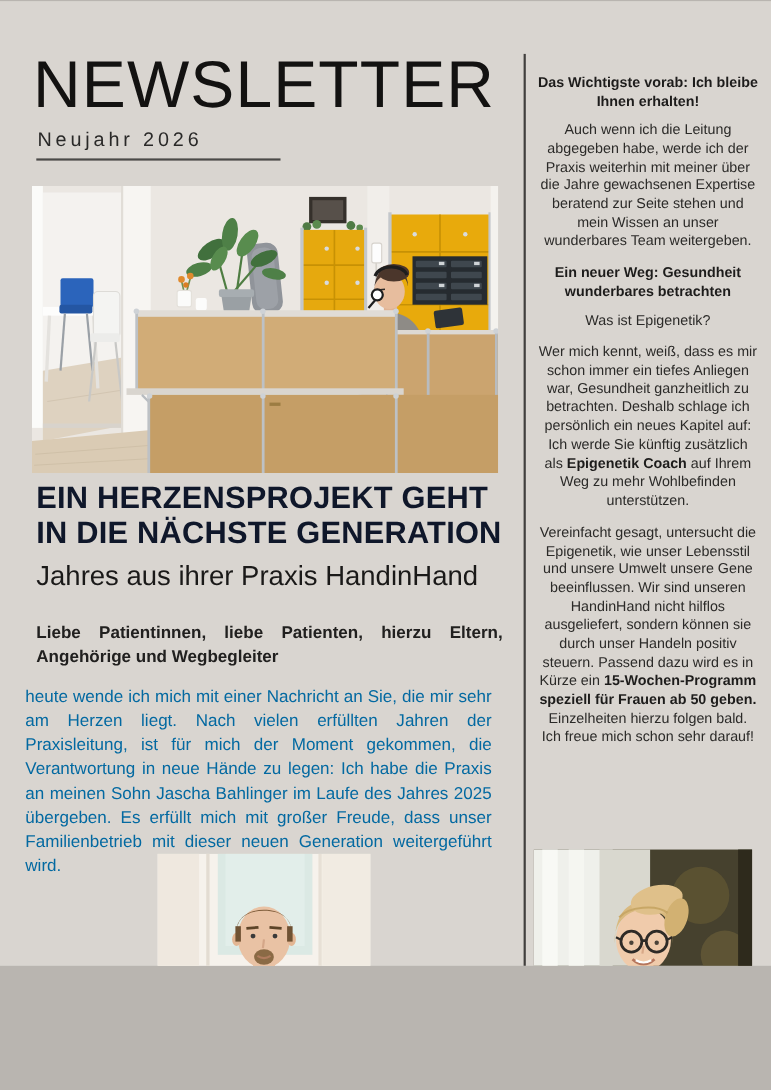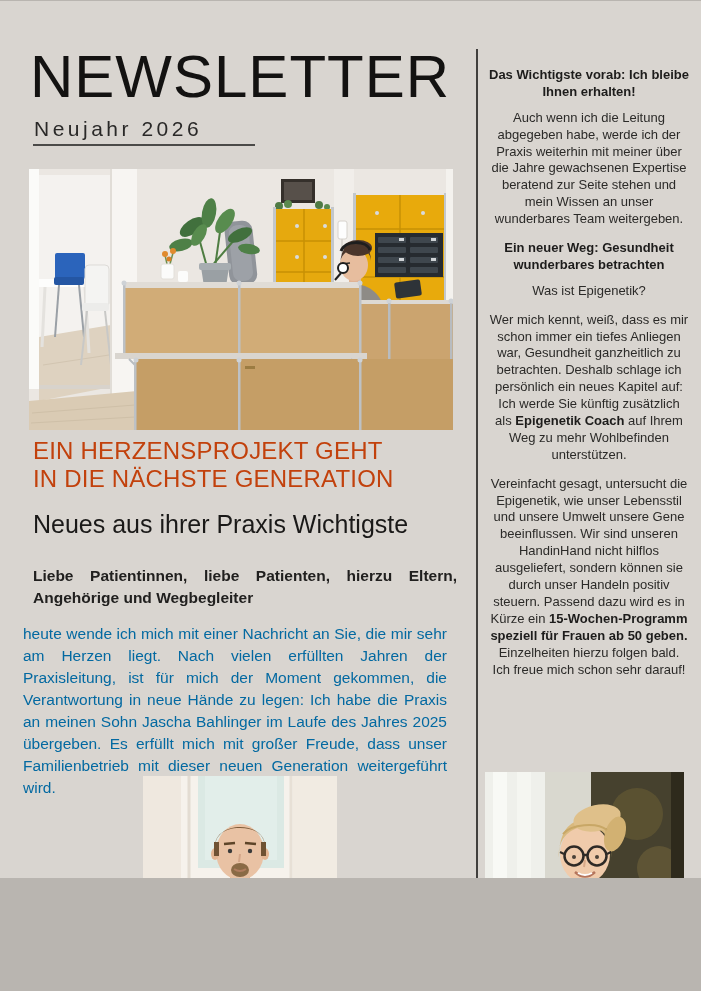--- a/index.html
+++ b/index.html
@@ -1,32 +1,32 @@
 <!DOCTYPE html>
 <html lang="de"><head>
 <meta charset="utf-8">
 <style>
   html,body{margin:0;padding:0;}
   body{background:#b9b5b0;font-family:"Liberation Sans","DejaVu Sans",sans-serif;}
   .page{position:relative;width:701px;height:877px;background:#d9d5d0;margin:1px auto;overflow:hidden;color:#1c1b1a;}
 
   
   .masthead-title{position:absolute;left:30px;top:46px;font-size:60px;line-height:1;font-weight:400;letter-spacing:1px;color:#131211;}
-  .masthead-issue{position:absolute;left:34px;top:116px;font-size:21px;letter-spacing:3.5px;color:#2a2928;}
+  .masthead-issue{position:absolute;left:34px;top:116px;font-size:18px;letter-spacing:3.5px;color:#2a2928;}
   .masthead-rule{position:absolute;left:33px;top:143px;width:222px;height:2px;background:#4b4a48;}
 
   
   .photo{position:absolute;overflow:hidden;}
   .photo svg{display:block;width:100%;height:100%;}
   .photo-main{left:29px;top:168px;width:424px;height:261px;}
   .photo-man{left:143px;top:775px;width:194px;height:187px;}
   .photo-woman{left:485px;top:771px;width:199px;height:192px;}
 
   
-  .headline{position:absolute;left:33px;top:436px;width:430px;font-size:24px;line-height:1.16;font-weight:400;color:#c2410c;letter-spacing:.2px;}
+  .headline{position:absolute;left:33px;top:436px;width:430px;font-size:28px;line-height:1.16;font-weight:700;color:#0f172a;letter-spacing:.2px;}
   .subheadline{position:absolute;left:33px;top:509px;width:430px;font-size:25px;font-weight:400;color:#1a1918;}
   .salutation{position:absolute;left:33px;top:564px;width:424px;font-size:15.5px;font-weight:700;line-height:1.45;text-align:justify;color:#21201f;}
   .bodytext{position:absolute;left:23px;top:622px;width:424px;font-size:15.5px;line-height:1.42;text-align:justify;color:#0369a1;}
 
   
   .divider{position:absolute;left:476px;top:48px;width:2px;height:904px;background:#413f3d;}
   .sidebar{position:absolute;left:489px;top:66px;width:200px;font-size:13px;line-height:1.3;color:#2b2a28;}
   .sb-section{margin:0 0 10px 0;text-align:center;}
   .sb-h{font-weight:700;margin:0 0 9px 0;color:#1d1c1b;}
   .sb-p{margin:0 0 12px 0;white-space:pre-line;}
@@ -194,21 +194,21 @@
       <circle cx="107" cy="191" r="2.5" fill="#ced2d6"></circle>
         <circle cx="210" cy="191" r="2.5" fill="#ced2d6"></circle>
         <circle cx="331" cy="191" r="2.5" fill="#ced2d6"></circle>
     </svg>
   </div>
 
   <div class="headline">
     <span>EIN HERZENSPROJEKT GEHT</span><br>
     <span>IN DIE NÄCHSTE GENERATION</span>
   </div>
-  <div class="subheadline">Neues aus ihrer Praxis Wichtigste</div>
+  <div class="subheadline">Jahres aus ihrer Praxis HandinHand</div>
   <div class="salutation">Liebe Patientinnen, liebe Patienten, hierzu Eltern, Angehörige und Wegbegleiter</div>
   <div class="bodytext">heute wende ich mich mit einer Nachricht an Sie, die mir sehr am Herzen liegt. Nach vielen erfüllten Jahren der Praxisleitung, ist für mich der Moment gekommen, die Verantwortung in neue Hände zu legen: Ich habe die Praxis an meinen Sohn Jascha Bahlinger im Laufe des Jahres 2025 übergeben. Es erfüllt mich mit großer Freude, dass unser Familienbetrieb mit dieser neuen Generation weitergeführt wird.</div>
 
   <div class="photo photo-man">
     <svg viewBox="0 0 194 187" preserveAspectRatio="none">
       <rect width="194" height="187" fill="#f6f2ec"></rect>
       <rect x="0" y="0" width="38" height="187" fill="#efe8df"></rect>
       <rect x="150" y="0" width="44" height="187" fill="#f1ebe2"></rect>
       <rect x="55" y="0" width="86" height="92" fill="#d5e6e2" opacity="0.8"></rect>
       <rect x="62" y="0" width="72" height="84" fill="#e4efeb" opacity="0.8"></rect>

